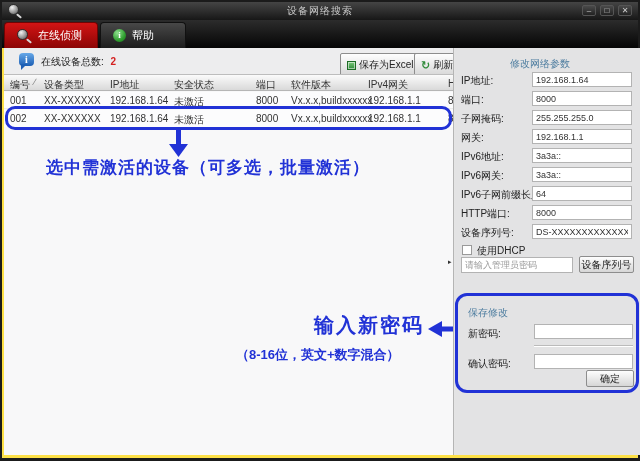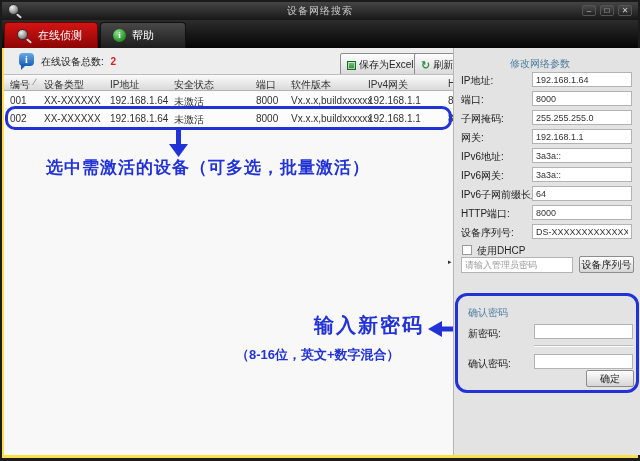--- a/index.html
+++ b/index.html
@@ -236,21 +236,21 @@
       <span class="frow-label" style="top:178px;">设备序列号:</span>
       <input class="fld" style="top: 176px;" value="DS-XXXXXXXXXXXXXXXX">
 
       <span class="dhcp-box"></span>
       <span class="dhcp-label">使用DHCP</span>
 
       <input class="pw-input" placeholder="请输入管理员密码" style="">
       <div class="panel-btn btn-save">设备序列号</div>
 
       <div class="activate-rect">
-        <div class="act-title">确认密码</div>
+        <div class="act-title">保存修改</div>
         <span class="act-label" style="top:31px;">新密码:</span>
         <input class="act-fld" style="top: 28px;">
         <div class="act-div"></div>
         <span class="act-label" style="top:61px;">确认密码:</span>
         <input class="act-fld" style="top: 58px;">
         <div class="panel-btn btn-ok">确定</div>
       </div>
     </div>
   </div>
 </div>

